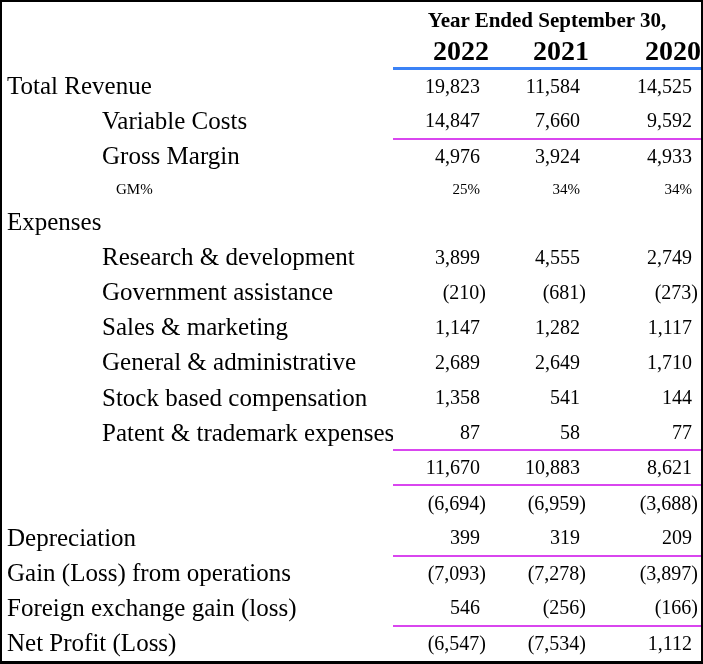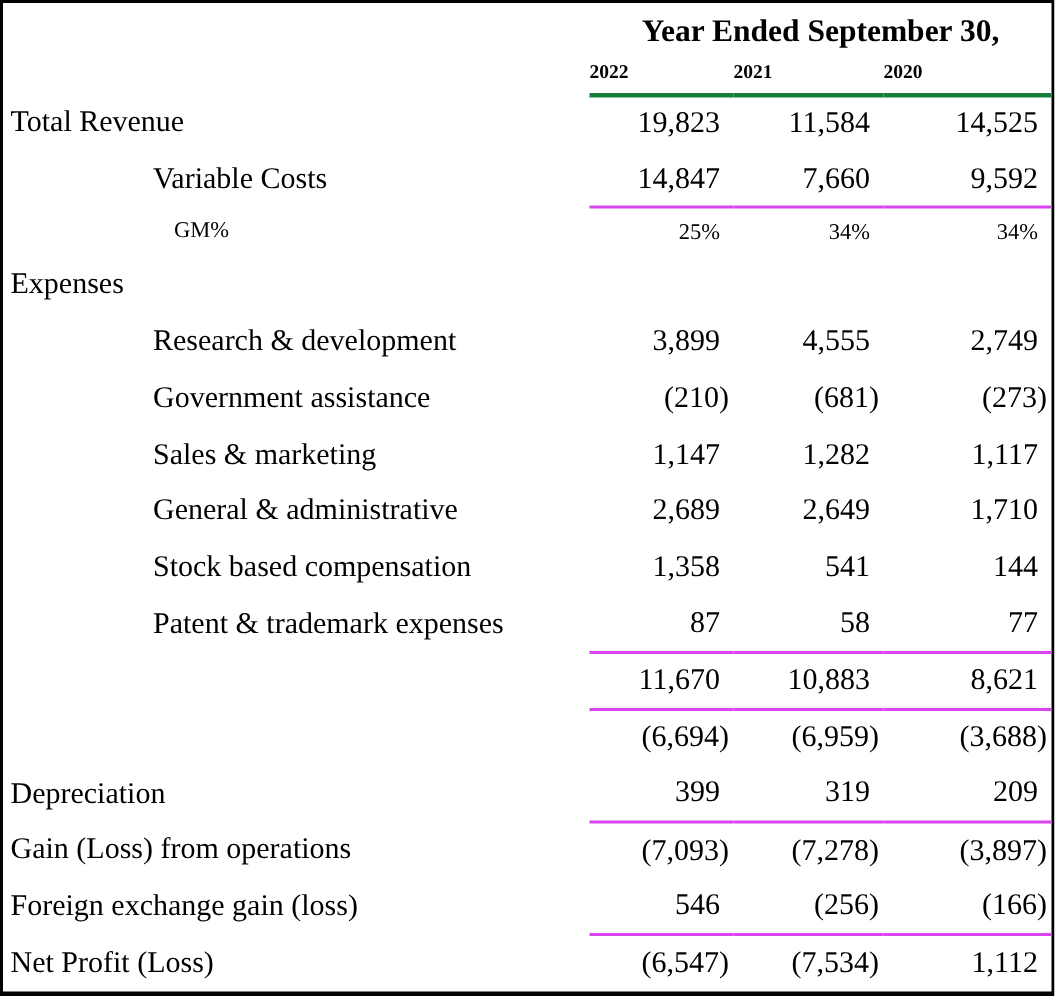--- a/index.html
+++ b/index.html
@@ -38,29 +38,29 @@
 
   .title-cell {
     text-align: center;
     font-weight: bold;
     font-size: 21px;
     white-space: nowrap;
     padding-top: 4px;
     margin-top: 11px;
   }
   .year-cell {
-    text-align: left;
+    text-align: right;
     font-weight: bold;
-    font-size: 13px;
-    border-bottom: 3px solid #15803d;
+    font-size: 28px;
+    border-bottom: 3px solid #3b82f6;
     white-space: nowrap;
   }
   .row-label {
     text-align: left;
-    font-size: 20px;
+    font-size: 25px;
     white-space: nowrap;
   }
   .indent-0 { padding-left: 5px; }
   .indent-1 { padding-left: 100px; }
   .indent-2 { padding-left: 114px; }
   .num {
     text-align: right;
     font-size: 20px;
     padding-right: 9px;
     white-space: nowrap;
@@ -99,20 +99,26 @@
     <td class="num">19,823</td>
     <td class="num">11,584</td>
     <td class="num">14,525</td>
   </tr>
         <tr class="rule-below">
     <td class="row-label indent-1">Variable Costs</td>
     <td class="num">14,847</td>
     <td class="num">7,660</td>
     <td class="num">9,592</td>
   </tr>
+        <tr>
+    <td class="row-label indent-1">Gross Margin</td>
+    <td class="num">4,976</td>
+    <td class="num">3,924</td>
+    <td class="num">4,933</td>
+  </tr>
         <tr class="small">
     <td class="row-label indent-2">GM%</td>
     <td class="num">25%</td>
     <td class="num">34%</td>
     <td class="num">34%</td>
   </tr>
         <tr>
     <td class="row-label indent-0">Expenses</td>
     <td class="num"></td>
     <td class="num"></td>

